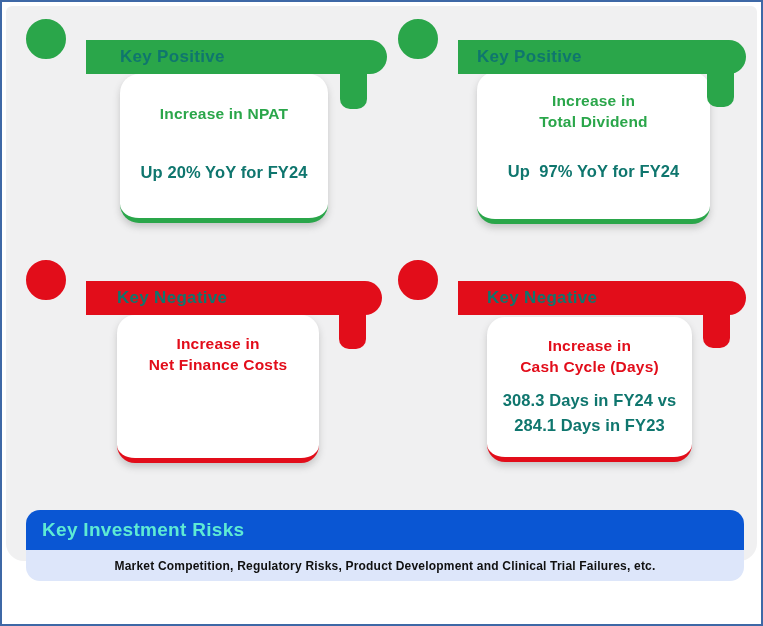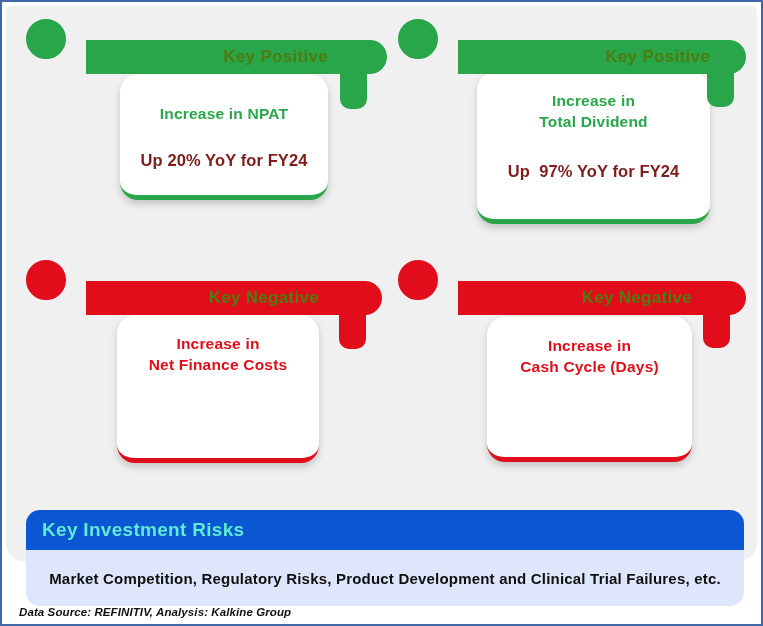--- a/index.html
+++ b/index.html
@@ -36,21 +36,21 @@
     position:absolute; width:27px;
     background:#2aa64a; border-radius:0 0 10px 10px;
     z-index:3;
   }
   .red .ring, .ring.red { border-color:#e20d1a; }
   .red .shaft, .shaft.red { background:#e20d1a; }
   .red .tooth, .tooth.red { background:#e20d1a; }
 
   .key-label {
     position:absolute; height:34px; line-height:34px;
-    text-align:right; color:#4d7c0f;
+    text-align:left; color:#0f766e;
     font-size:17px; font-weight:700; letter-spacing:0.3px;
     z-index:4; white-space:nowrap;
   }
 
   
   .card {
     position:absolute; background:#ffffff;
     border-radius:18px;
     border-bottom:5px solid #2aa64a;
     box-shadow:0 4px 7px rgba(90,90,90,0.28);
@@ -66,59 +66,59 @@
     font-size:15.5px; font-weight:700; line-height:1.35;
     color:#2aa64a; letter-spacing:0.2px;
   }
   .red-card .card-title { color:#e20d1a; }
 
   .card-detail {
     flex:1; padding:0 4px 12px 4px;
     display:flex; align-items:center; justify-content:center;
     text-align:center; white-space:pre-wrap;
     font-size:16.5px; font-weight:700; line-height:1.5;
-    color:#7f1d1d; letter-spacing:0.1px;
+    color:#0f766e; letter-spacing:0.1px;
   }
 
   
   .risks-banner {
     position:absolute; left:24px; top:508px;
     width:718px; height:40px;
     background:#0a56d3; border-radius:14px 14px 0 0;
     color:#5eead4; font-size:19px; font-weight:700;
     line-height:40px; padding-left:16px; letter-spacing:0.3px;
     z-index:5;
   }
   .risks-box {
     position:absolute; left:24px; top:548px;
-    width:718px; height:56px;
+    width:718px; height:31px;
     background:#dde6fa; border-radius:0 0 14px 14px;
     display:flex; align-items:center; justify-content:center;
-    font-size:15px; font-weight:600; color:#101010;
+    font-size:12px; font-weight:600; color:#101010;
     letter-spacing:0.2px; z-index:5;
   }
 
   .source-note {
     position:absolute; left:17px; top:604px;
     font-size:11.5px; font-weight:700; font-style:italic;
     color:#111111; letter-spacing:0.1px;
   }
 </style>
 </head>
 <body>
 
 <div class="frame">
 
   <div class="panel"></div>
 
   <div class="ring" style="left:24px; top:17px;"></div>
   <div class="shaft" style="left:84px; top:38px; width:301px;"></div>
   <div class="tooth" style="left:338px; top:58px; height:49px;"></div>
   <div class="key-label" style="left:118px; top:38px; width:208px;">Key Positive</div>
-  <div class="card" style="left:118px; top:72px; width:208px; height:126px;">
+  <div class="card" style="left:118px; top:72px; width:208px; height:149px;border-radius:19px;">
     <div class="card-title">Increase in NPAT</div>
     <div class="card-detail">Up 20% YoY for FY24</div>
   </div>
 
   <div class="ring" style="left:396px; top:17px;"></div>
   <div class="shaft" style="left:456px; top:38px; width:288px;"></div>
   <div class="tooth" style="left:705px; top:58px; height:47px;"></div>
   <div class="key-label" style="left:475px; top:38px; width:233px;">Key Positive</div>
   <div class="card" style="left:475px; top:70px; width:233px; height:152px;">
     <div class="card-title">Increase in
@@ -135,20 +135,21 @@
 Net Finance Costs</div>
   </div>
 
   <div class="ring red" style="left:396px; top:258px;"></div>
   <div class="shaft red" style="left:456px; top:279px; width:288px;"></div>
   <div class="tooth red" style="left:701px; top:299px; height:47px;"></div>
   <div class="key-label" style="left:485px; top:279px; width:205px;">Key Negative</div>
   <div class="card red-card" style="left:485px; top:315px; width:205px; height:145px;">
     <div class="card-title">Increase in
 Cash Cycle (Days)</div>
+    <div class="card-detail">308.3 Days in FY24 vs
+284.1 Days in FY23</div>
   </div>
 
   <div class="risks-banner">Key Investment Risks</div>
   <div class="risks-box">Market Competition, Regulatory Risks, Product Development and Clinical Trial Failures, etc.</div>
 
-  <div class="source-note">Data Source: REFINITIV, Analysis: Kalkine Group</div>
 
 </div>
 
 </body></html>

